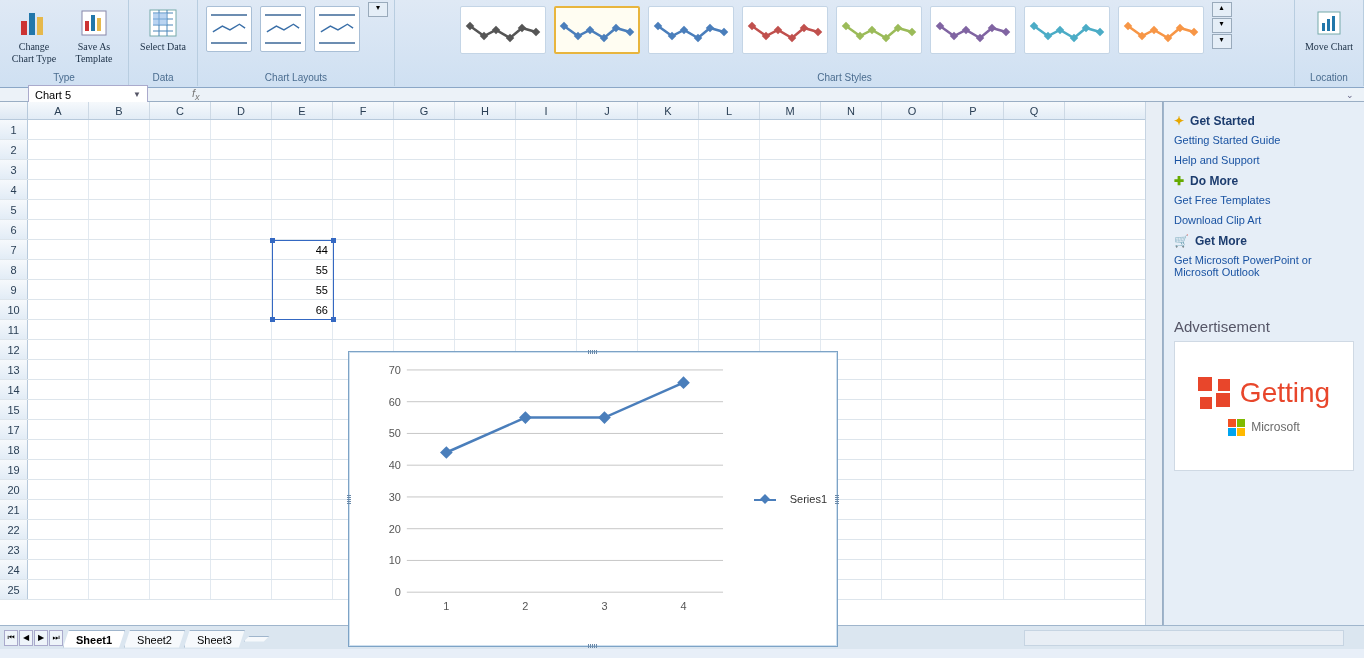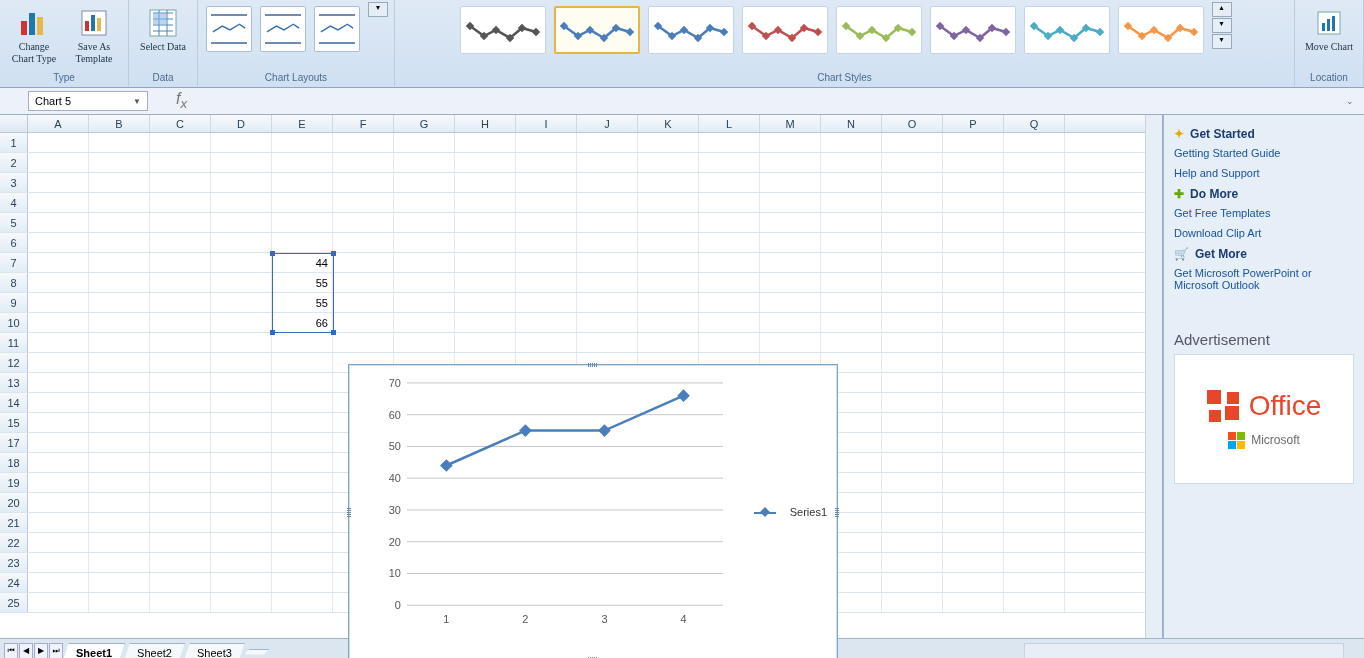--- a/index.html
+++ b/index.html
@@ -15,24 +15,24 @@
 .bigicon { width: 32px; height: 32px; display: flex; align-items: center; justify-content: center; }
 .layout-thumb { width: 46px; height: 46px; border: 1px solid #a9bfd6; background: #fff; margin: 4px 2px; display: flex; flex-direction: column; justify-content: space-around; padding: 4px; cursor: pointer; border-radius: 2px; }
 .lt-bar { height: 2px; background: #6c8db1; }
 .lt-zig { height: 14px; }
 .style-thumb { width: 86px; height: 48px; border: 1px solid #c4d5e6; background: #fff; margin: 4px 2px; cursor: pointer; display: flex; align-items: center; justify-content: center; border-radius: 2px; }
 .style-thumb.sel { border: 2px solid #e8b53d; background: #fffdf2; }
 .styles-scroll { width: 20px; display: flex; flex-direction: column; justify-content: center; gap: 1px; margin-left: 2px; }
 .styles-scroll div { height: 15px; border: 1px solid #9ab; background: #e5eef7; font-size: 8px; text-align: center; cursor: pointer; }
 
 
-.fbar { height: 27px; background: #ecf2f8; border-bottom: 1px solid #9aaec4; display: flex; align-items: center; }
+.fbar { height: 14px; background: #ecf2f8; border-bottom: 1px solid #9aaec4; display: flex; align-items: center; }
 .namebox { width: 120px; height: 20px; border: 1px solid #aac; background: #fff; margin-left: 28px; padding: 0 6px; display: flex; align-items: center; justify-content: space-between; font-size: 11px; }
 .namebox .dd { color: #556; font-size: 8px; }
-.fx { margin-left: 28px; font-style: italic; color: #777; font-size: 16px; }
+.fx { margin-left: 44px; font-style: italic; color: #777; font-size: 11px; }
 .fbar .expand { margin-left: auto; width: 18px; color: #668; font-size: 9px; padding-right: 6px; }
 
 
 .mainrow { display: flex; height: 523px; }
 .sheet-wrap { flex: 1; position: relative; background: #fff; border-right: 1px solid #9aaec4; }
 .sheet-scroll { position: absolute; right: 0; top: 0; bottom: 0; width: 17px; background: #e8eef5; border-left: 1px solid #c6d4e2; }
 .colhdrs { display: flex; height: 18px; background: linear-gradient(#f6f9fc,#e2ecf6); border-bottom: 1px solid #b7c9db; }
 .corner { width: 28px; border-right: 1px solid #b7c9db; background: linear-gradient(#f3f7fb,#dde8f3); }
 .colh { width: 61px; border-right: 1px solid #cdd9e5; text-align: center; font-size: 11px; color: #2a3f55; line-height: 18px; }
 .rows { position: absolute; top: 18px; left: 0; right: 17px; bottom: 0; }
@@ -859,21 +859,21 @@
       </div>
     <div class="tp-ad-label">Advertisement</div>
     <div class="tp-ad">
       <div class="office-logo">
         <div class="office-sq">
           <span style="left:0;top:0"></span>
             <span style="right:0;top:2px;width:12px;height:12px"></span>
           <span style="left:2px;bottom:0;width:12px;height:12px"></span>
             <span style="right:0;bottom:2px"></span>
         </div>
-        <div class="office-txt">Office</div>
+        <div class="office-txt">Getting</div>
       </div>
       <div class="ms">
         <div class="msq">
             <i style="background:#f25022"></i>
             <i style="background:#7fba00"></i>
             <i style="background:#00a4ef"></i>
             <i style="background:#ffb900"></i>
           </div>
         <span>Microsoft</span>
       </div>

